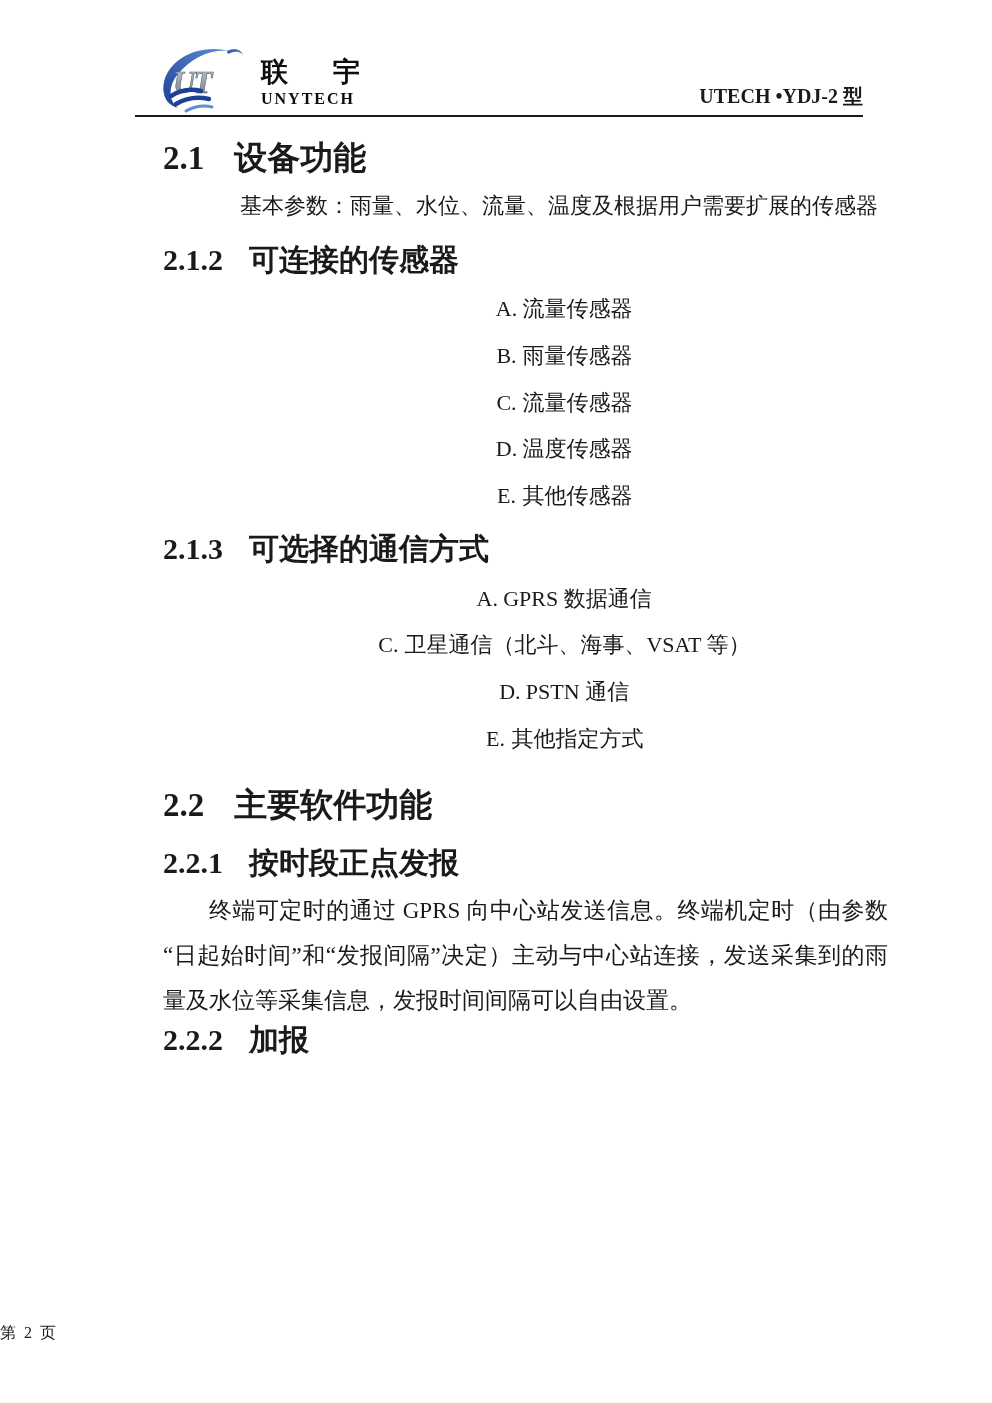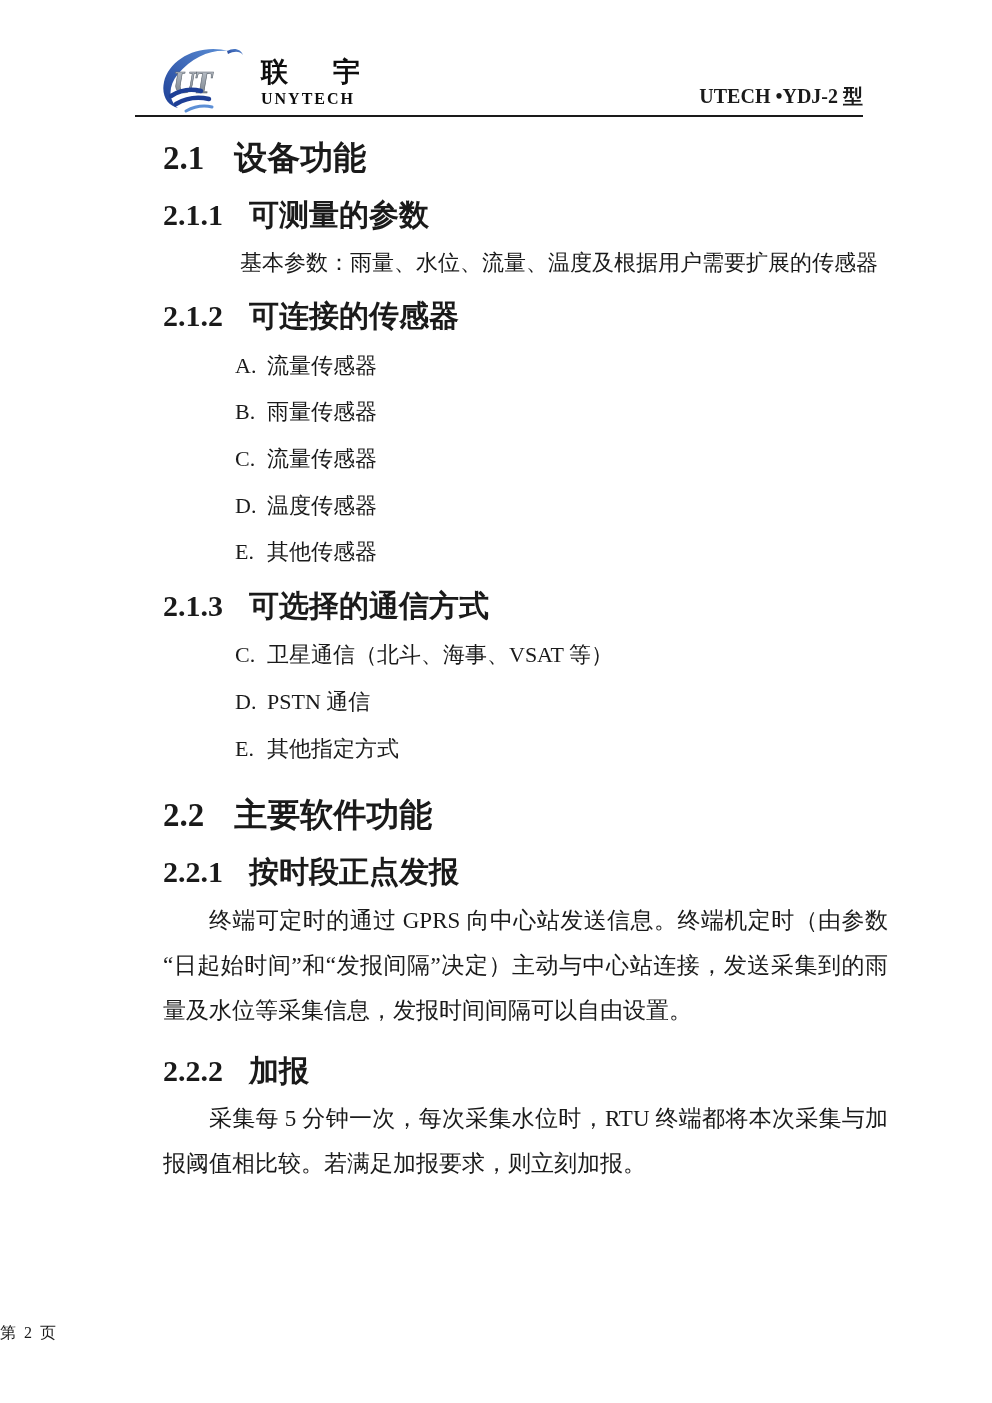--- a/index.html
+++ b/index.html
@@ -51,21 +51,21 @@
   }
   h2.sec .num{margin-right:30px;}
   h3.subsec{
     margin-top:22px;font-size:30px;font-weight:bold;line-height:1.15;
   }
   h3.subsec .num{margin-right:26px;}
   .note{
     margin-top:16px;margin-left:77px;
     font-size:22px;line-height:1.3;white-space:nowrap;
   }
-  ul.abc{list-style:none;margin-top:4px;}
+  ul.abc{list-style:none;margin-top:4px;text-align:center;}
   ul.abc li{
     margin-top:18px;margin-left:72px;
     font-size:22px;line-height:1.3;white-space:nowrap;
   }
   ul.abc li .li-label{display:inline-block;min-width:32px;}
   p.body{
     margin-top:8px;
     font-size:23px;line-height:45px;
     text-align:justify;text-indent:2em;
   }
@@ -108,51 +108,50 @@
       </div>
     </div>
     <div class="model">UTECH •YDJ-2 型</div>
   </header>
 
   <main class="content">
 
 
     <h2 class="sec"><span class="num">2.1</span><span>设备功能</span></h2>
 
-    <h3 class="subsec"><span class="num">2.1.1</span><span>可测量的参数</span></h3>
 
     <p class="note">基本参数：雨量、水位、流量、温度及根据用户需要扩展的传感器</p>
 
     <h3 class="subsec"><span class="num">2.1.2</span><span>可连接的传感器</span></h3>
 
     <ul class="abc">
       <li><span class="li-label">A.</span><span>流量传感器</span></li>
       <li><span class="li-label">B.</span><span>雨量传感器</span></li>
       <li><span class="li-label">C.</span><span>流量传感器</span></li>
       <li><span class="li-label">D.</span><span>温度传感器</span></li>
       <li><span class="li-label">E.</span><span>其他传感器</span></li>
     </ul>
 
     <h3 class="subsec"><span class="num">2.1.3</span><span>可选择的通信方式</span></h3>
 
     <ul class="abc">
+      <li><span class="li-label">A.</span><span>GPRS 数据通信</span></li>
       <li><span class="li-label">C.</span><span>卫星通信（北斗、海事、VSAT 等）</span></li>
       <li><span class="li-label">D.</span><span>PSTN 通信</span></li>
       <li><span class="li-label">E.</span><span>其他指定方式</span></li>
     </ul>
 
     <h2 class="sec" style="margin-top:34px"><span class="num">2.2</span><span>主要软件功能</span></h2>
 
     <h3 class="subsec"><span class="num">2.2.1</span><span>按时段正点发报</span></h3>
 
     <p class="body">终端可定时的通过 GPRS 向中心站发送信息。终端机定时（由参数“日起始时间”和“发报间隔”决定）主动与中心站连接，发送采集到的雨量及水位等采集信息，发报时间间隔可以自由设置。</p>
 
-    <h3 class="subsec" style="margin-top:21px"><span class="num">2.2.2</span><span>加报</span></h3>
+    <h3 class="subsec" style="margin-top:0"><span class="num">2.2.2</span><span>加报</span></h3>
 
-    <p class="body">采集每 5 分钟一次，每次采集水位时，RTU 终端都将本次采集与加报阈值相比较。若满足加报要求，则立刻加报。</p>
 
   </main>
 
   <footer class="footer">
     <span>第 2 页</span>
   </footer>
 
 </div>
 
 </body></html>

